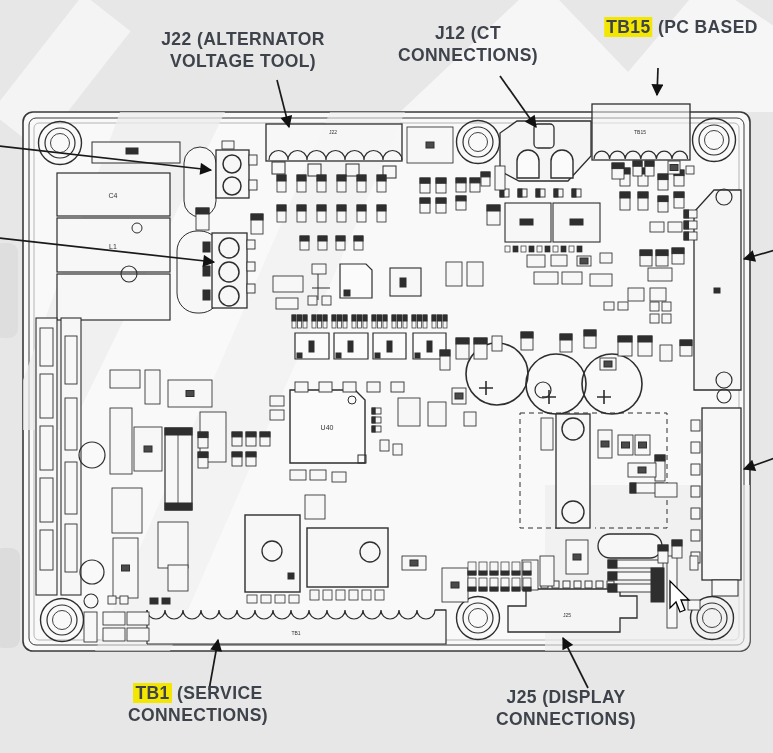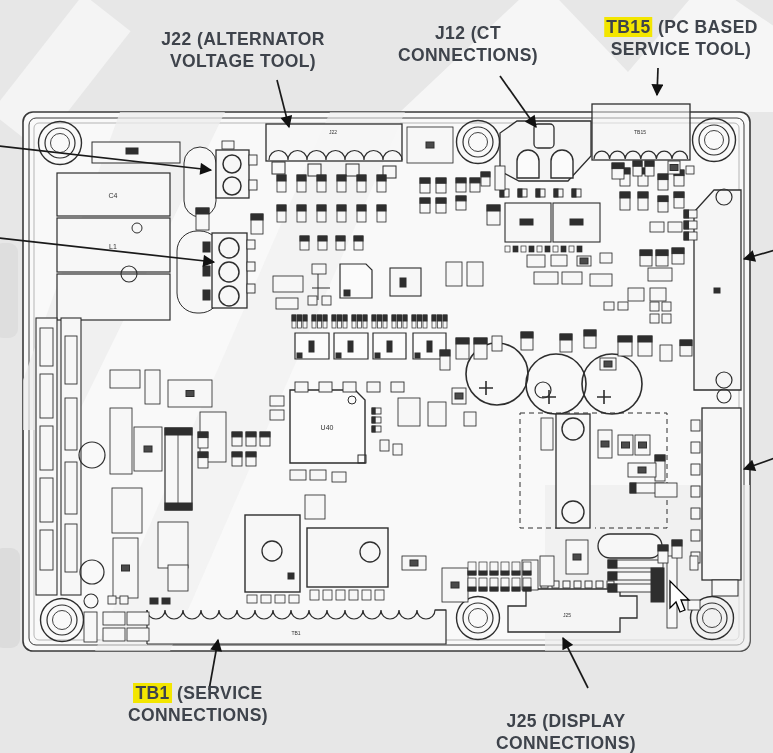--- a/index.html
+++ b/index.html
@@ -559,23 +559,22 @@
   <div class="callout" style="left:243px;top:28px;">
     <span class="ref">J22</span><span> (ALTERNATOR</span><br>
     <span>VOLTAGE TOOL)</span>
   </div>
   <div class="callout" style="left:468px;top:22px;">
     <span class="ref">J12</span><span> (CT</span><br>
     <span>CONNECTIONS)</span>
   </div>
   <div class="callout" style="left:681px;top:16px;">
     <span class="ref hl">TB15</span><span> (PC BASED</span><br>
-    <span>SERVICE TOOL)</span>
   </div>
   <div class="callout" style="left:198px;top:682px;">
     <span class="ref hl">TB1</span><span> (SERVICE</span><br>
     <span>CONNECTIONS)</span>
   </div>
-  <div class="callout" style="left:566px;top:710px;">
+  <div class="callout" style="left:566px;top:686px;">
     <span class="ref">J25</span><span> (DISPLAY</span><br>
     <span>CONNECTIONS)</span>
   </div>
 </div>
 
 </body></html>

